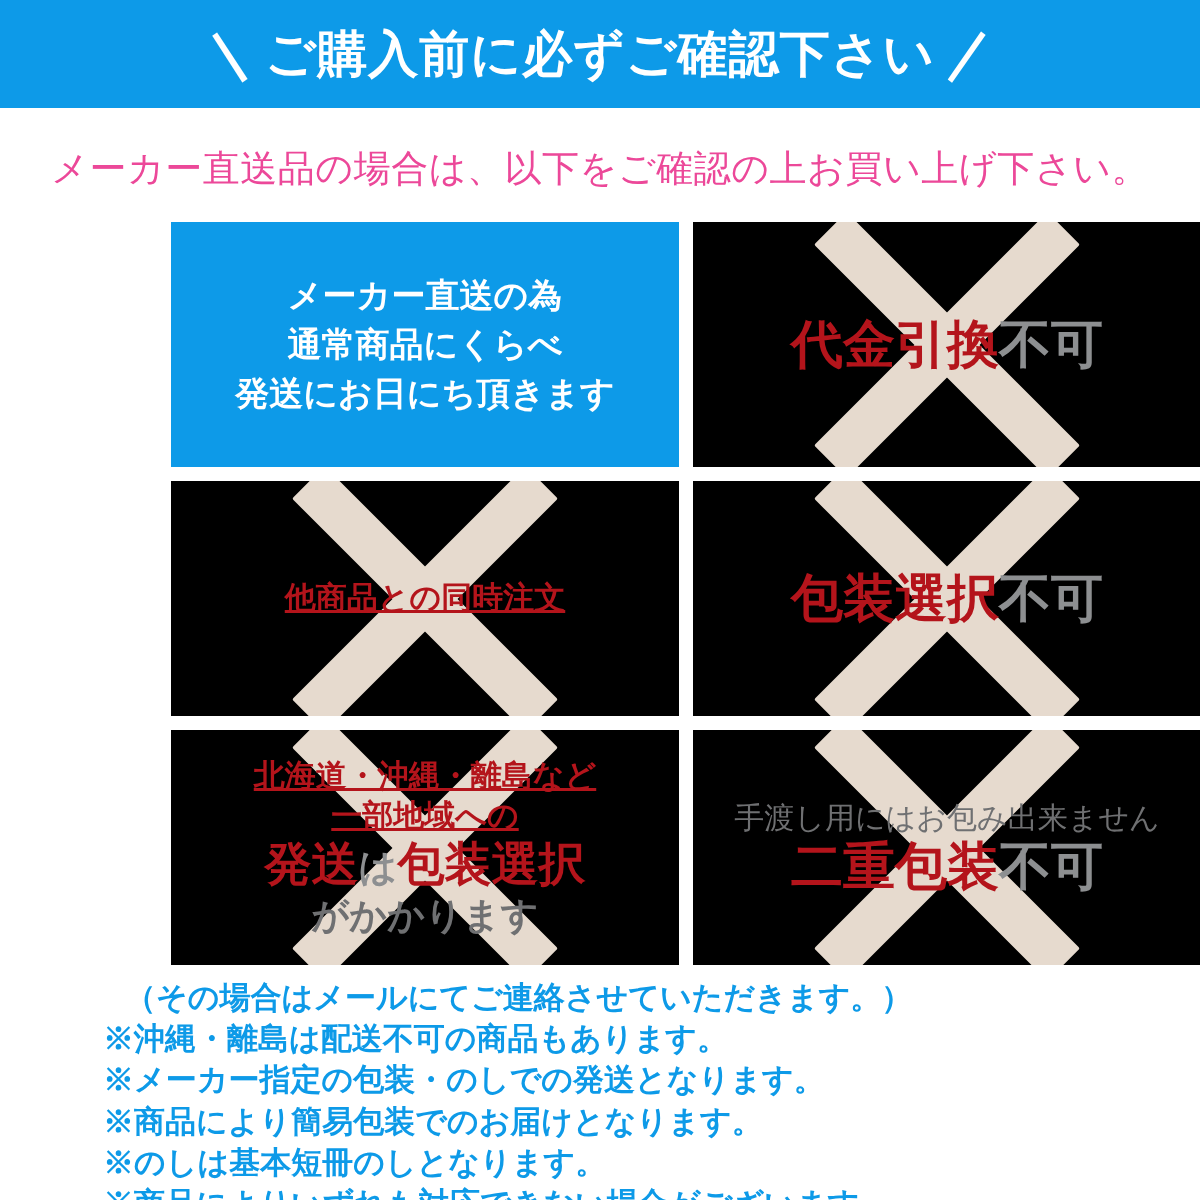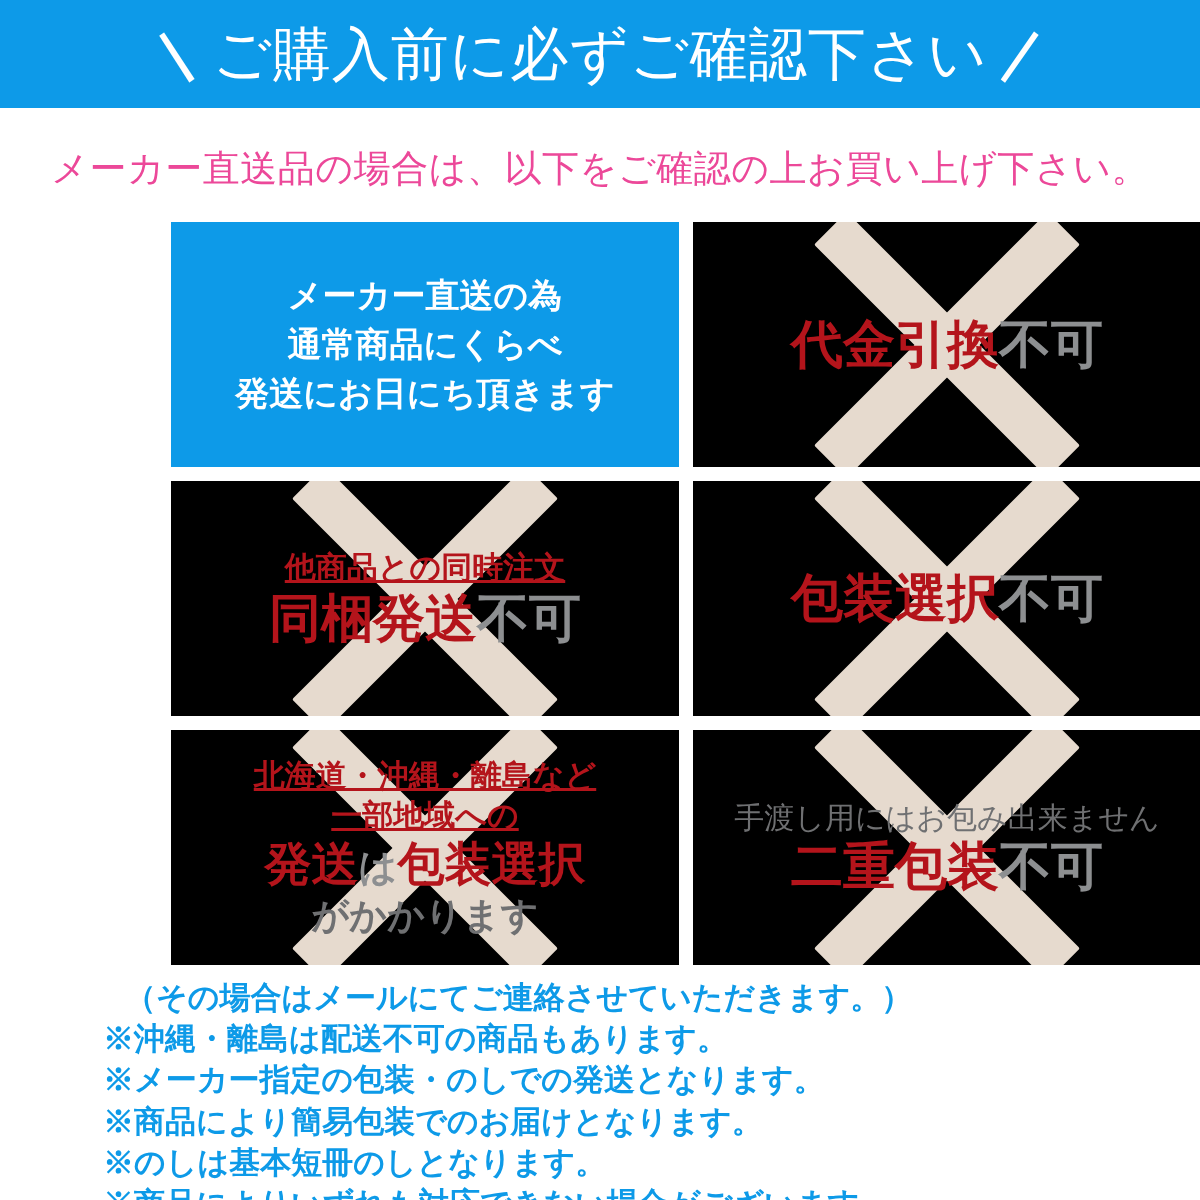--- a/index.html
+++ b/index.html
@@ -22,22 +22,22 @@
     position: relative;
     width: 1200px;
     height: 108px;
     background: #0d9ae8;
     display: flex;
     align-items: center;
     justify-content: center;
   }
   .header-title {
     color: #ffffff;
-    font-size: 58px;
-    font-weight: normal;
+    font-size: 50px;
+    font-weight: bold;
     letter-spacing: 1px;
     white-space: nowrap;
     line-height: 1;
   }
   .slash {
     color: #ffffff;
     font-size: 56px;
     font-weight: bold;
     display: inline-block;
   }
@@ -201,21 +201,20 @@
       </div>
     </div>
 
     <div class="cell">
       <div class="xmark">
           <span class="a"></span>
           <span class="b"></span>
         </div>
       <div class="cell-content">
         <div class="small-red">他商品との同時注文</div>
-        <div class="big-red"><span>同梱発送</span><span class="big-grey">不可</span></div>
       </div>
     </div>
 
     <div class="cell">
       <div class="xmark">
           <span class="a"></span>
           <span class="b"></span>
         </div>
       <div class="cell-content">
         <div class="big-red"><span>包装選択</span><span class="big-grey">不可</span></div>

